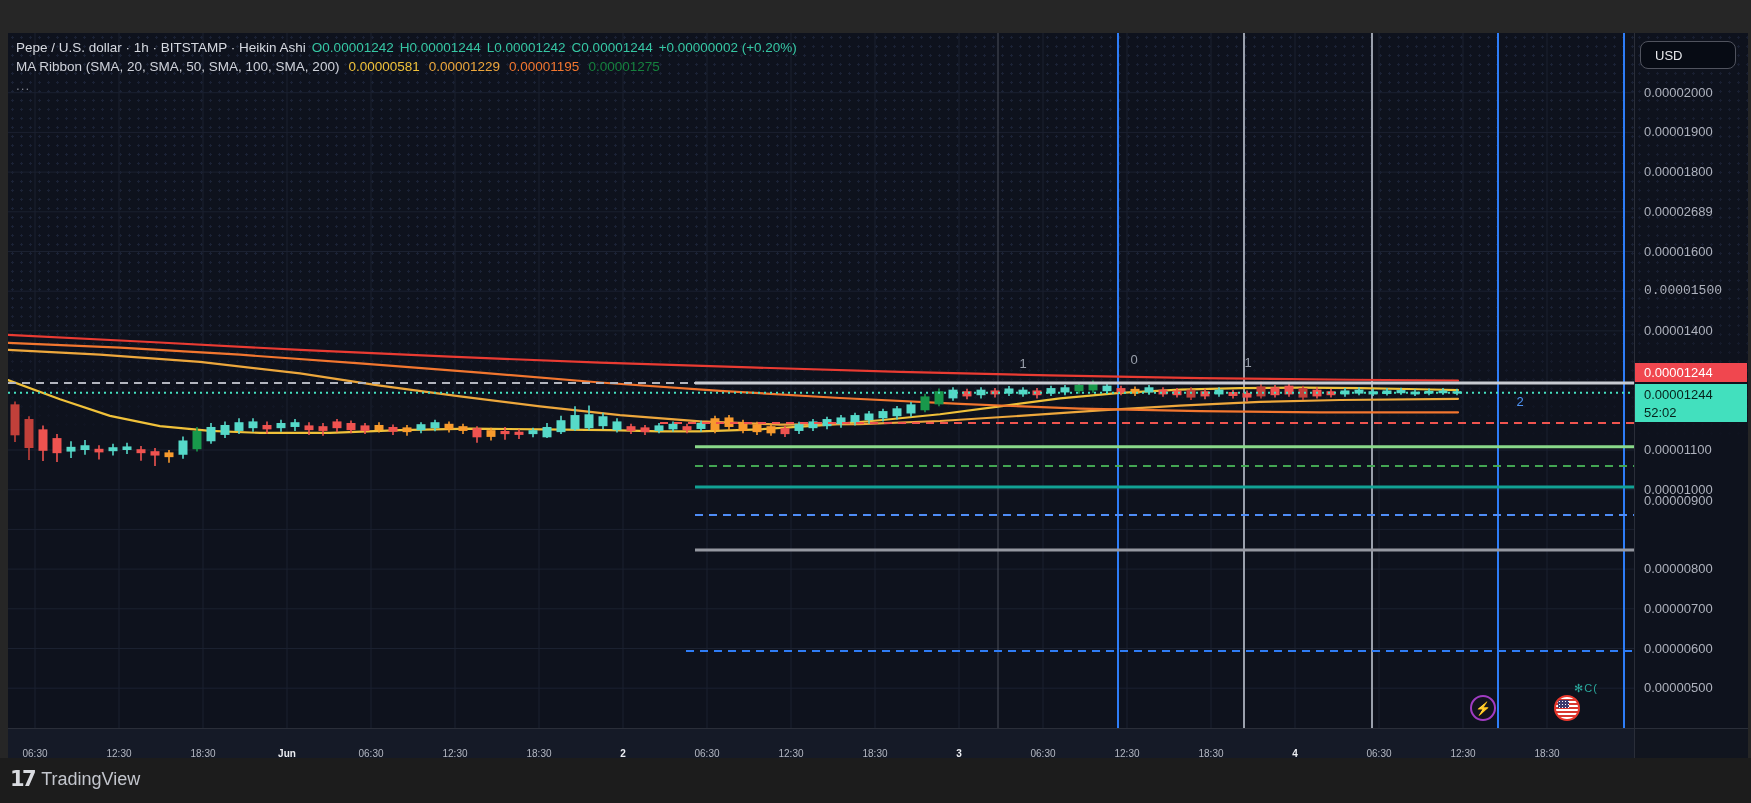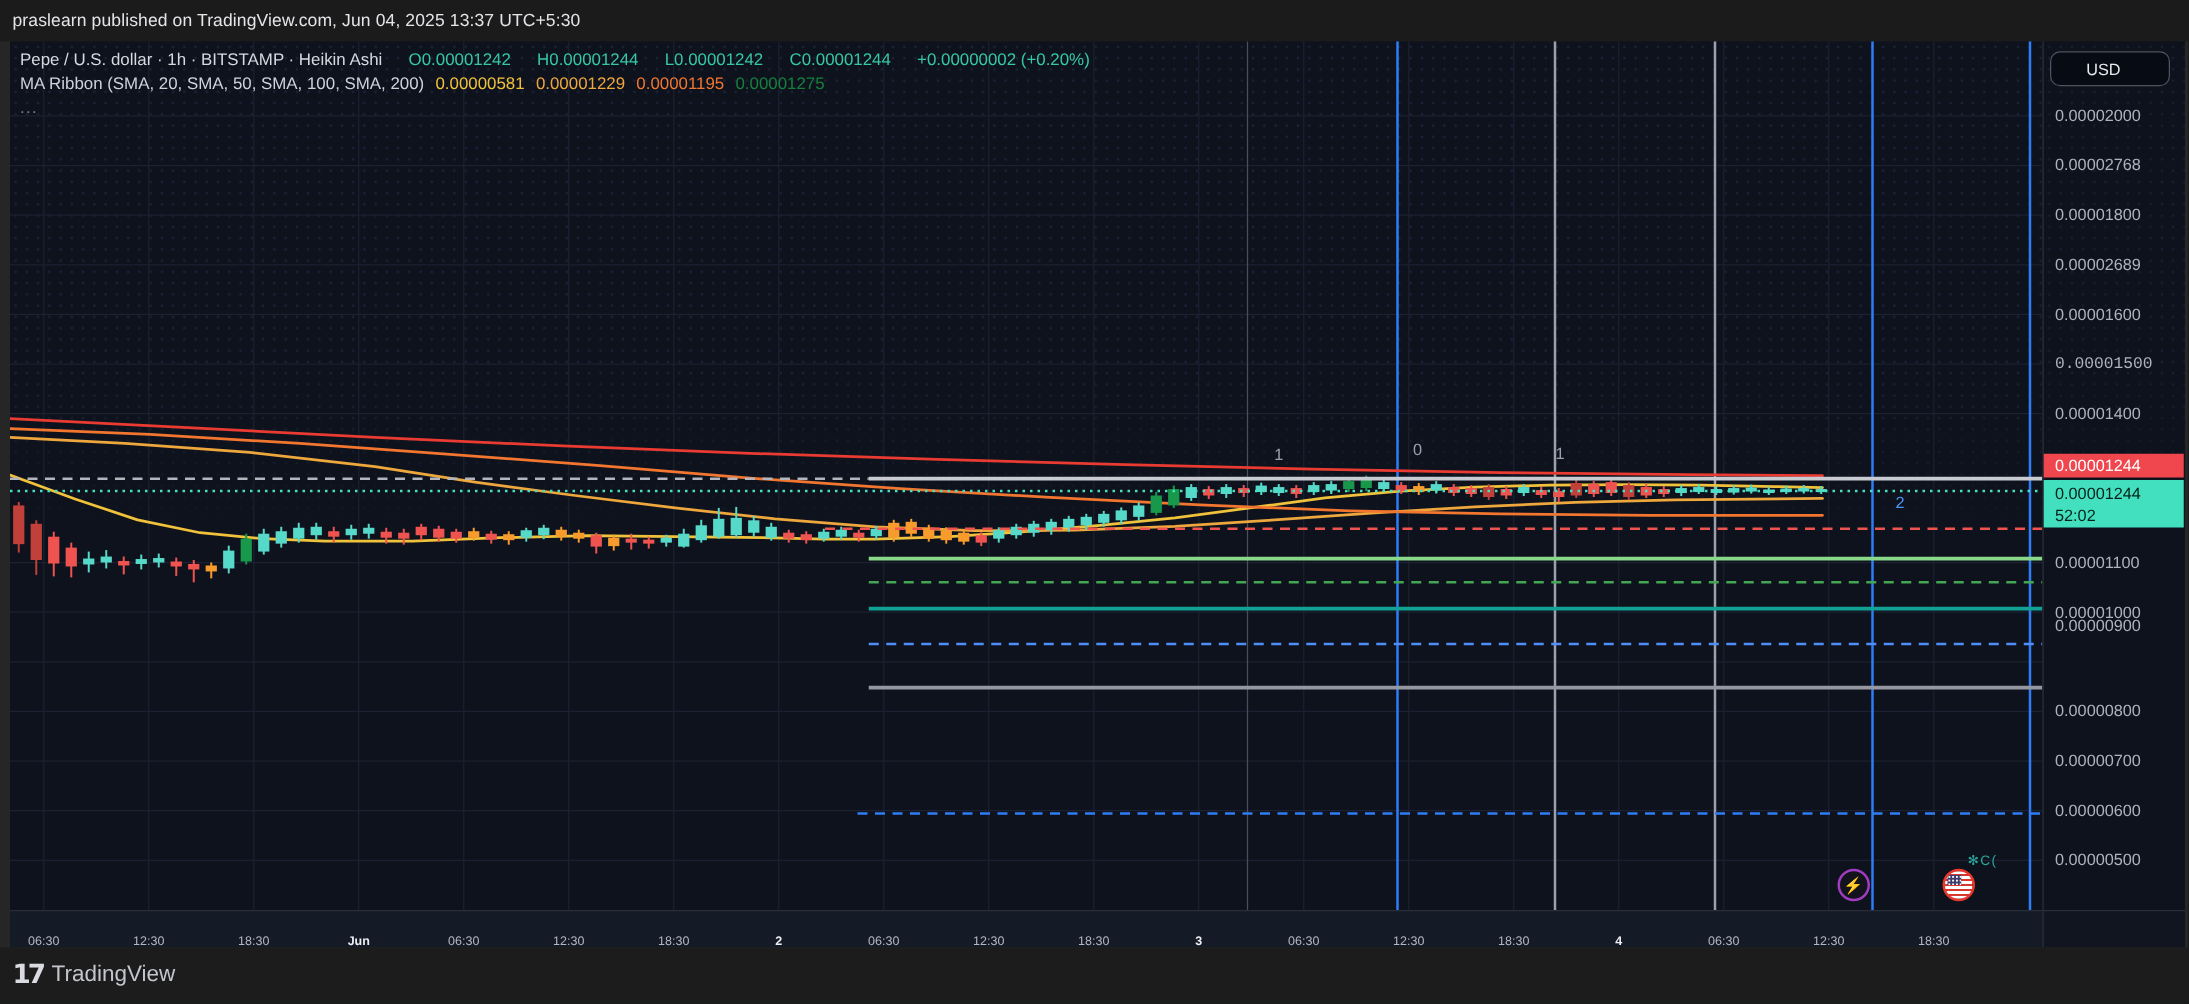--- a/index.html
+++ b/index.html
@@ -12,21 +12,21 @@
   #chart{position:absolute;left:8px;top:33px;width:1626px;height:695px;background:#0e121d;}
   #chart::before{content:"";position:absolute;inset:0;pointer-events:none;
      background:radial-gradient(circle,#27304a 1px,transparent 1.3px);background-size:9px 9px;
      opacity:.55;-webkit-mask-image:linear-gradient(#000 38%,transparent 60%);
      mask-image:linear-gradient(#000 38%,transparent 60%);}
   #cv{position:absolute;left:0;top:0;}
   
   #legend{position:absolute;left:8px;top:5px;font-size:13.5px;line-height:19px;z-index:5;}
   #legend .row{white-space:nowrap;}
   .l-title{color:#d6d9e0;}
-  .l-val{color:#36c7a4;margin-left:21px;}
+  .l-val{color:#36c7a4;margin-left:6px;}
   .l-ma{color:#cfd2da;}
   .ma1{color:#f0c13a;margin-left:9px;}
   .ma2{color:#eda73c;margin-left:9px;}
   .ma3{color:#f2762f;margin-left:9px;}
   .ma4{color:#15803d;margin-left:9px;}
   .l-more{color:#7f838e;letter-spacing:1px;}
   
   .mk{position:absolute;z-index:6;font-size:12px;}
   .circle-ic{position:absolute;z-index:6;width:26px;height:26px;border-radius:50%;
      box-sizing:border-box;display:flex;align-items:center;justify-content:center;}
@@ -38,21 +38,21 @@
   
   #paxis{position:absolute;left:1634px;top:33px;width:114px;height:695px;background:#0e121d;
      border-left:1px solid #2a2e39;box-sizing:border-box;}
   #paxis::before{content:"";position:absolute;inset:0;pointer-events:none;
      background:radial-gradient(circle,#27304a 1px,transparent 1.3px);background-size:9px 9px;
      opacity:.45;-webkit-mask-image:linear-gradient(#000 38%,transparent 60%);
      mask-image:linear-gradient(#000 38%,transparent 60%);}
   .plabel{position:absolute;left:9px;font-size:13px;color:#aeb2bd;}
   #usd-btn{position:absolute;left:5px;top:8px;width:96px;height:28px;background:#070b14;
      border:1px solid #50535e;border-radius:8px;color:#e8e9ed;font-size:13px;
-     display:flex;align-items:center;padding-left:28px;box-sizing:border-box;z-index:4;}
+     display:flex;align-items:center;padding-left:14px;box-sizing:border-box;z-index:4;}
   .badge{position:absolute;left:0;width:112px;box-sizing:border-box;padding-left:9px;font-size:13px;z-index:3;}
   #badge-red{background:#f0474f;color:#fff;height:19px;line-height:19px;}
   #badge-cur{background:#42e0be;color:#06221b;height:38px;line-height:18px;padding-top:2px;}
   
   #taxis{position:absolute;left:8px;top:728px;width:1626px;height:30px;background:#151a27;
      border-top:1px solid #2a2e39;box-sizing:border-box;}
   .tlabel{position:absolute;top:19px;transform:translateX(-50%);font-size:10px;color:#b4b8c2;}
   .tlabel.bold{color:#eceef2;font-weight:bold;}
   #tcorner{position:absolute;left:1634px;top:728px;width:114px;height:30px;background:#11151f;
      border-top:1px solid #2a2e39;border-left:1px solid #2a2e39;box-sizing:border-box;}
@@ -60,23 +60,20 @@
   #footer{position:absolute;left:0;top:758px;width:1751px;height:45px;background:#1c1c1c;}
   #tv-logo{position:absolute;left:10px;top:9px;display:flex;align-items:center;gap:7px;}
   #tv-mark{font-weight:bold;font-size:21px;color:#d9dbe0;letter-spacing:-2.5px;font-family:"DejaVu Sans",sans-serif;}
   #tv-name{font-size:18px;color:#c3c6cd;}
 </style>
 </head>
 <body>
 
 <div id="app">
 
-  <div id="header">
-    <div class="txt">praslearn published on TradingView.com, Jun 04, 2025 13:37 UTC+5:30</div>
-  </div>
 
   <div id="chart">
     <svg id="cv" width="1626" height="695" viewBox="8 33 1626 695">
         <line x1="35" x2="35" y1="33" y2="728" stroke="#1b2130" stroke-width="1"></line>
         <line x1="119" x2="119" y1="33" y2="728" stroke="#1b2130" stroke-width="1"></line>
         <line x1="203" x2="203" y1="33" y2="728" stroke="#1b2130" stroke-width="1"></line>
         <line x1="287" x2="287" y1="33" y2="728" stroke="#1b2130" stroke-width="1"></line>
         <line x1="371" x2="371" y1="33" y2="728" stroke="#1b2130" stroke-width="1"></line>
         <line x1="455" x2="455" y1="33" y2="728" stroke="#1b2130" stroke-width="1"></line>
         <line x1="539" x2="539" y1="33" y2="728" stroke="#1b2130" stroke-width="1"></line>
@@ -356,21 +353,21 @@
   <div id="paxis">
     <div id="usd-btn">
         <span>USD</span>
       </div>
     <div class="badge" id="badge-red" style="top: 329.832px;"><span>0.00001244</span></div>
     <div class="badge" id="badge-cur" style="top: 350.832px;">
       <div>0.00001244</div>
       <div>52:02</div>
     </div>
   <div class="plabel" style="top: 51.7px;">0.00002000</div>
-      <div class="plabel" style="top: 91.4px;">0.00002768</div>
+      <div class="plabel" style="top: 91.4px;">0.00001900</div>
       <div class="plabel" style="top: 131.1px;">0.00001800</div>
       <div class="plabel" style="top: 170.8px;">0.00002689</div>
       <div class="plabel" style="top: 210.5px;">0.00001600</div>
       <div class="plabel" style="top: 250.2px; font-family: Liberation Mono, monospace;">0.00001500</div>
       <div class="plabel" style="top: 289.9px;">0.00001400</div>
       <div class="plabel" style="top: 409px;">0.00001100</div>
       <div class="plabel" style="top: 448.7px;">0.00001000</div>
       <div class="plabel" style="top: 460px;">0.00000900</div>
       <div class="plabel" style="top: 528.1px;">0.00000800</div>
       <div class="plabel" style="top: 567.8px;">0.00000700</div>

